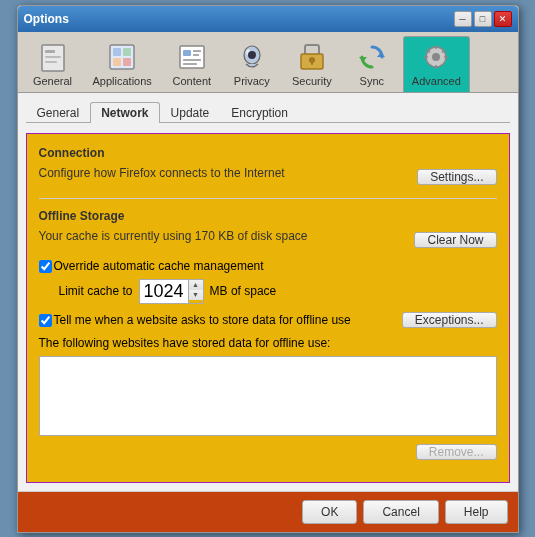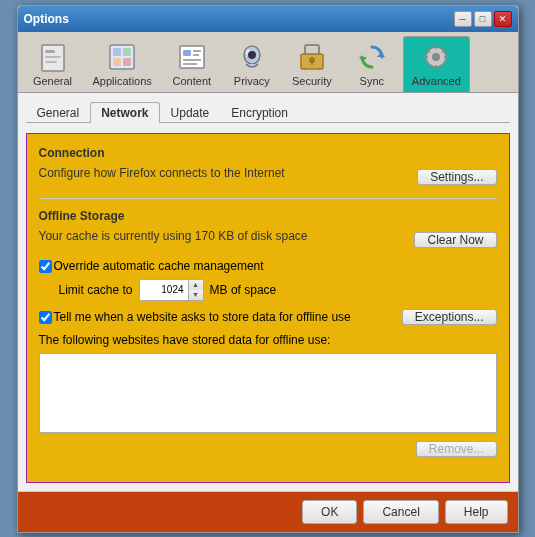--- a/index.html
+++ b/index.html
@@ -197,21 +197,21 @@
       align-items: center;
       gap: 6px;
       margin-left: 20px;
       margin-bottom: 8px;
       font-size: 12px;
     }
 
     .spinner-input {
       width: 50px;
       padding: 1px 4px;
-      font-size: 10px;
+      font-size: 18px;
       border: 1px solid #aaa;
       background: white;
       text-align: right;
     }
 
     .spinner-arrows {
       display: flex;
       flex-direction: column;
       border: 1px solid #aaa;
       border-left: none;

